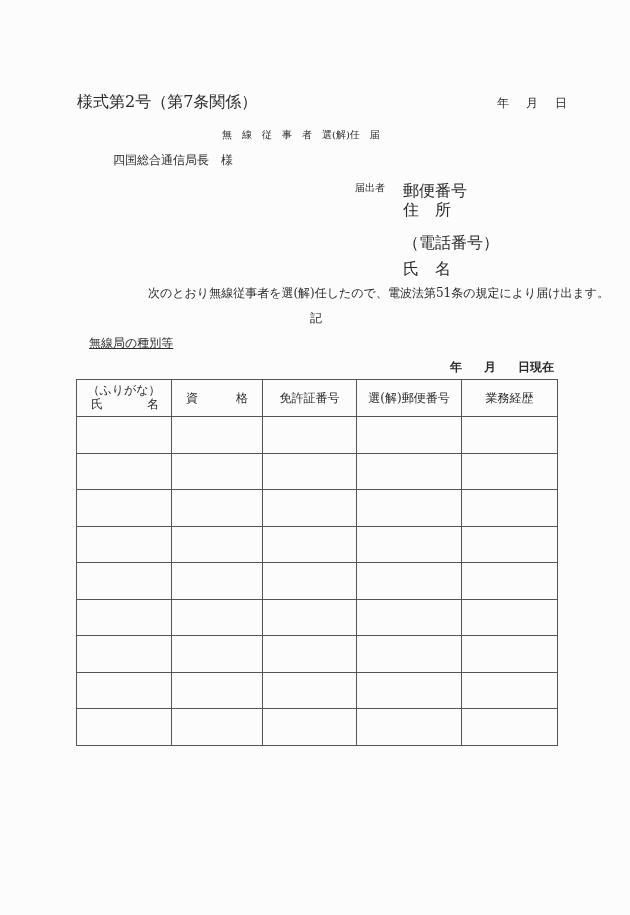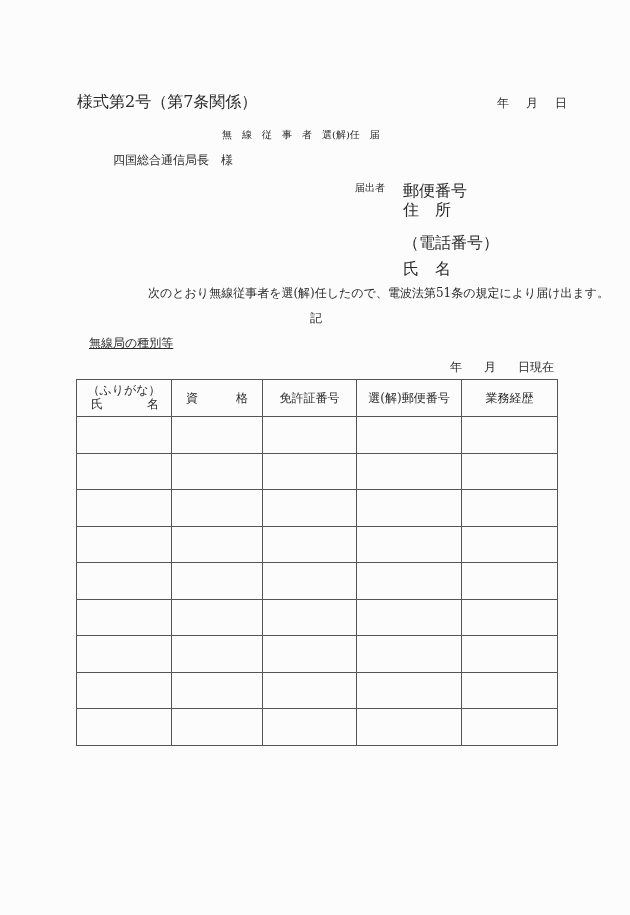--- a/index.html
+++ b/index.html
@@ -25,21 +25,21 @@
     .addressee { left: 113px; top: 154px; font-size: 12px; }
     .applicant-label { left: 355px; top: 183px; font-size: 10px; }
     .applicant-field { left: 403px; font-size: 16px; }
     .f0 { top: 183px; }
     .f1 { top: 202px; }
     .f2 { top: 235px; }
     .f3 { top: 261px; }
     .body-text { left: 101px; top: 287px; font-size: 12px; margin-left: 47px; }
     .ki { left: 310px; top: 312px; font-size: 12px; }
     .station-type { left: 89px; top: 337px; font-size: 12px; text-decoration: underline; }
-    .as-of { left: 450px; top: 361px; font-size: 12px; }
+    .as-of { left: 450px; top: 361px; font-size: 12px; font-weight: bold; }
     .as-of span { display: inline-block; }
 
     table.record {
       position: absolute;
       left: 76px;
       top: 379px;
       width: 481px;
       border-collapse: collapse;
       table-layout: fixed;
       border-radius: 25px;

